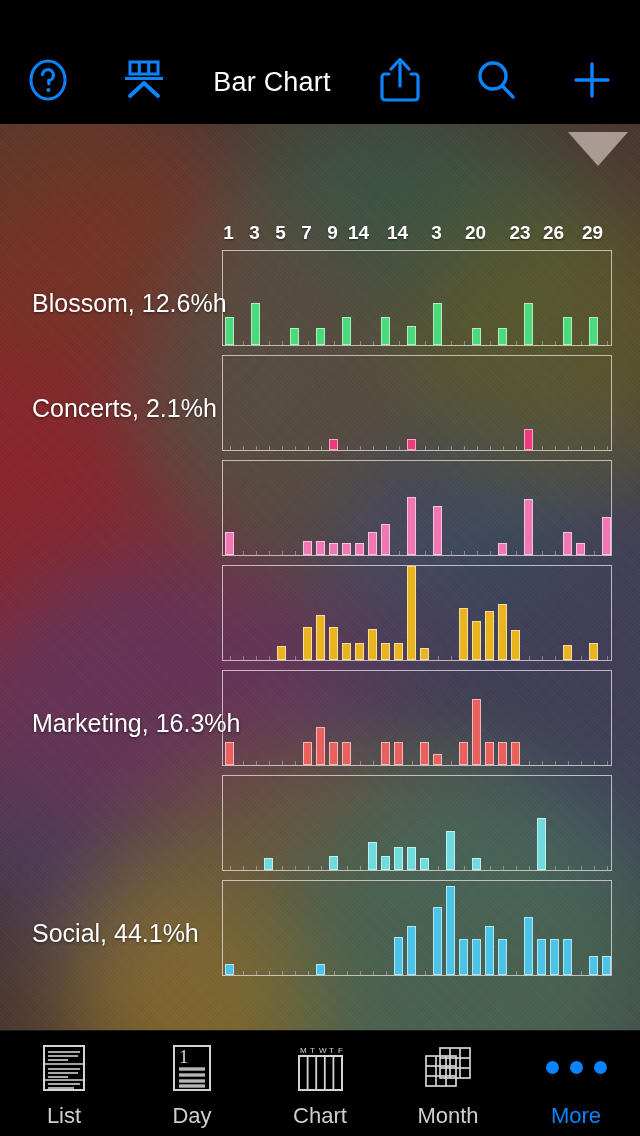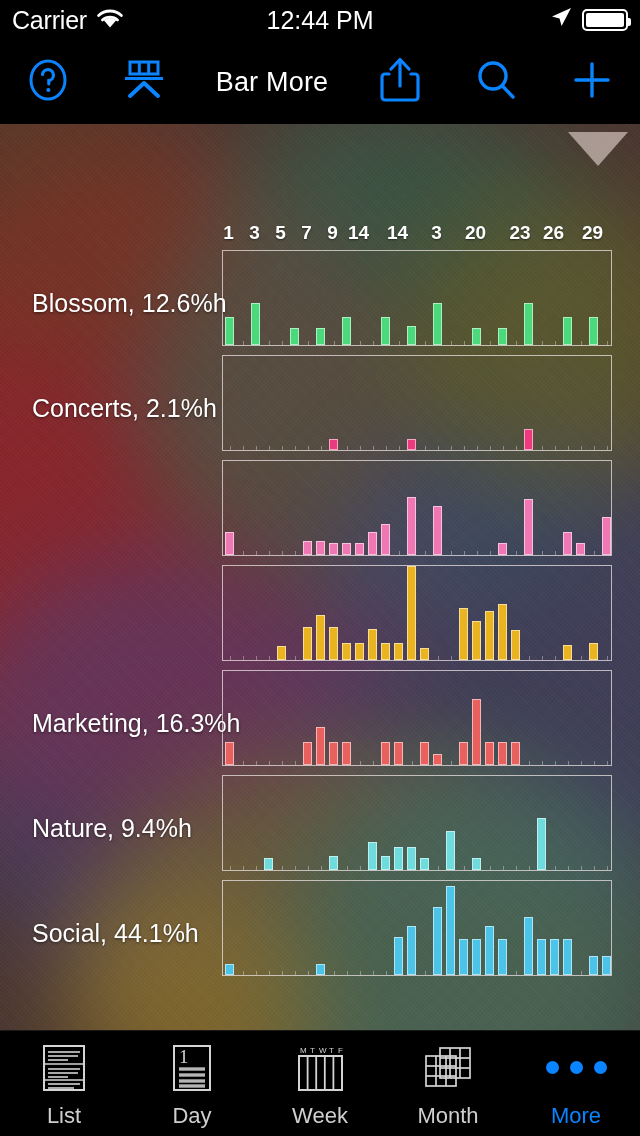--- a/index.html
+++ b/index.html
@@ -147,43 +147,20 @@
   .tab.active .tab-label { color:#0a84ff; }
   .tab-ico { height:56px; display:flex; align-items:center; justify-content:center; }
   .dots { display:flex; gap:11px; }
   .dot { width:13px; height:13px; border-radius:50%; background:#0a84ff; }
 </style>
 </head>
 <body>
 
 <div id="app">
 
-  <div class="statusbar">
-    <div class="sb-left">
-      <span class="sb-carrier">Carrier</span>
-      <span class="wifi-ico">
-        <svg width="30" height="22" viewBox="0 0 30 22">
-          <path d="M15 20.5 L8.8 13.2 A9.6 9.6 0 0 1 21.2 13.2 Z" fill="#fff"></path>
-          <path d="M3.6 8.6 A16.4 16.4 0 0 1 26.4 8.6" stroke="#fff" stroke-width="2.8" fill="none" stroke-linecap="round"></path>
-          <path d="M7.4 13.0 A11.2 11.2 0 0 1 22.6 13.0" stroke="#fff" stroke-width="2.6" fill="none" stroke-linecap="round"></path>
-        </svg>
-      </span>
-    </div>
-    <div class="sb-center">12:44 PM</div>
-    <div class="sb-right">
-      <span class="loc-ico">
-        <svg width="24" height="24" viewBox="0 0 24 24">
-          <path d="M22 3 L3 11.6 L10.5 13.6 L12.6 21 Z" fill="#fff"></path>
-        </svg>
-      </span>
-      <span class="batt">
-        <span class="batt-fill"></span>
-      </span>
-    </div>
-  </div>
 
   <div class="navbar">
     <div class="nav-btn nav-help">
       <span>
         <svg width="48" height="48" viewBox="0 0 48 48">
           <ellipse cx="24" cy="24" rx="17" ry="19" fill="none" stroke="#0a84ff" stroke-width="3"></ellipse>
           <path d="M18.5 18.5 a5.5 5.5 0 1 1 6.3 6.1 v3.2" fill="none" stroke="#0a84ff" stroke-width="3.2" stroke-linecap="round"></path>
           <circle cx="24.4" cy="34" r="2.1" fill="#0a84ff"></circle>
         </svg>
       </span>
@@ -192,21 +169,21 @@
       <span>
         <svg width="54" height="48" viewBox="0 0 54 48">
           <rect x="13" y="6" width="28" height="12" fill="none" stroke="#0a84ff" stroke-width="3"></rect>
           <line x1="22.3" y1="6" x2="22.3" y2="18" stroke="#0a84ff" stroke-width="3"></line>
           <line x1="31.7" y1="6" x2="31.7" y2="18" stroke="#0a84ff" stroke-width="3"></line>
           <line x1="8" y1="22.5" x2="46" y2="22.5" stroke="#0a84ff" stroke-width="3.2"></line>
           <path d="M13 40 L27 27 L41 40" fill="none" stroke="#0a84ff" stroke-width="4" stroke-linecap="round" stroke-linejoin="round"></path>
         </svg>
       </span>
     </div>
-    <div class="nav-title">Bar More</div>
+    <div class="nav-title">Bar Chart</div>
     <div class="nav-btn nav-share">
       <span>
         <svg width="44" height="52" viewBox="0 0 44 52">
           <path d="M11 20 H7 a3 3 0 0 0 -3 3 v20 a3 3 0 0 0 3 3 h30 a3 3 0 0 0 3 -3 v-20 a3 3 0 0 0 -3 -3 h-4" fill="none" stroke="#0a84ff" stroke-width="3.2" stroke-linecap="round"></path>
           <line x1="22" y1="6" x2="22" y2="32" stroke="#0a84ff" stroke-width="3.2" stroke-linecap="round"></line>
           <path d="M13 15 L22 5.5 L31 15" fill="none" stroke="#0a84ff" stroke-width="3.2" stroke-linecap="round" stroke-linejoin="round"></path>
         </svg>
       </span>
     </div>
     <div class="nav-btn nav-search">
@@ -496,21 +473,20 @@
               <div class="bar" style="left: 209.82px; width: 9.36px; height: 11.28px; background: rgb(232, 97, 94);"></div>
               <div class="bar" style="left: 235.82px; width: 9.36px; height: 23.5px; background: rgb(232, 97, 94);"></div>
               <div class="bar" style="left: 248.82px; width: 9.36px; height: 65.8px; background: rgb(232, 97, 94);"></div>
               <div class="bar" style="left: 261.82px; width: 9.36px; height: 23.5px; background: rgb(232, 97, 94);"></div>
               <div class="bar" style="left: 274.82px; width: 9.36px; height: 23.5px; background: rgb(232, 97, 94);"></div>
               <div class="bar" style="left: 287.82px; width: 9.36px; height: 23.5px; background: rgb(232, 97, 94);"></div>
             </div>
           </div>
         </div>
         <div class="row" style="top: 651px;">
-          <div class="row-label">Nature, 9.4%h</div>
           <div class="plot">
             <div class="plot-inner">
               <span class="gridline" style="left: 6.5px;"></span>
               <span class="gridline" style="left: 19.5px;"></span>
               <span class="gridline" style="left: 32.5px;"></span>
               <span class="gridline" style="left: 45.5px;"></span>
               <span class="gridline" style="left: 58.5px;"></span>
               <span class="gridline" style="left: 71.5px;"></span>
               <span class="gridline" style="left: 84.5px;"></span>
               <span class="gridline" style="left: 97.5px;"></span>
@@ -651,21 +627,21 @@
         <text x="46" y="10" font-family="Liberation Sans, sans-serif" font-size="8" fill="#d4d4d4">F</text>
         <rect x="7" y="13" width="43" height="34" fill="none" stroke="#d4d4d4" stroke-width="2"></rect>
         <g stroke="#d4d4d4" stroke-width="1.8">
           <line x1="15.6" y1="13" x2="15.6" y2="47"></line>
               <line x1="24.2" y1="13" x2="24.2" y2="47"></line>
           <line x1="32.8" y1="13" x2="32.8" y2="47"></line>
               <line x1="41.4" y1="13" x2="41.4" y2="47"></line>
         </g>
           </svg>
         </div>
-        <div class="tab-label">Week</div>
+        <div class="tab-label">Chart</div>
       </div>
       <div class="tab">
         <div class="tab-ico">
           <svg width="58" height="50" viewBox="0 0 58 50">
         <g fill="none" stroke="#d4d4d4" stroke-width="1.7">
           <rect x="7" y="13" width="30" height="30"></rect>
           <line x1="17" y1="13" x2="17" y2="43"></line>
               <line x1="27" y1="13" x2="27" y2="43"></line>
           <line x1="7" y1="23" x2="37" y2="23"></line>
               <line x1="7" y1="33" x2="37" y2="33"></line>

